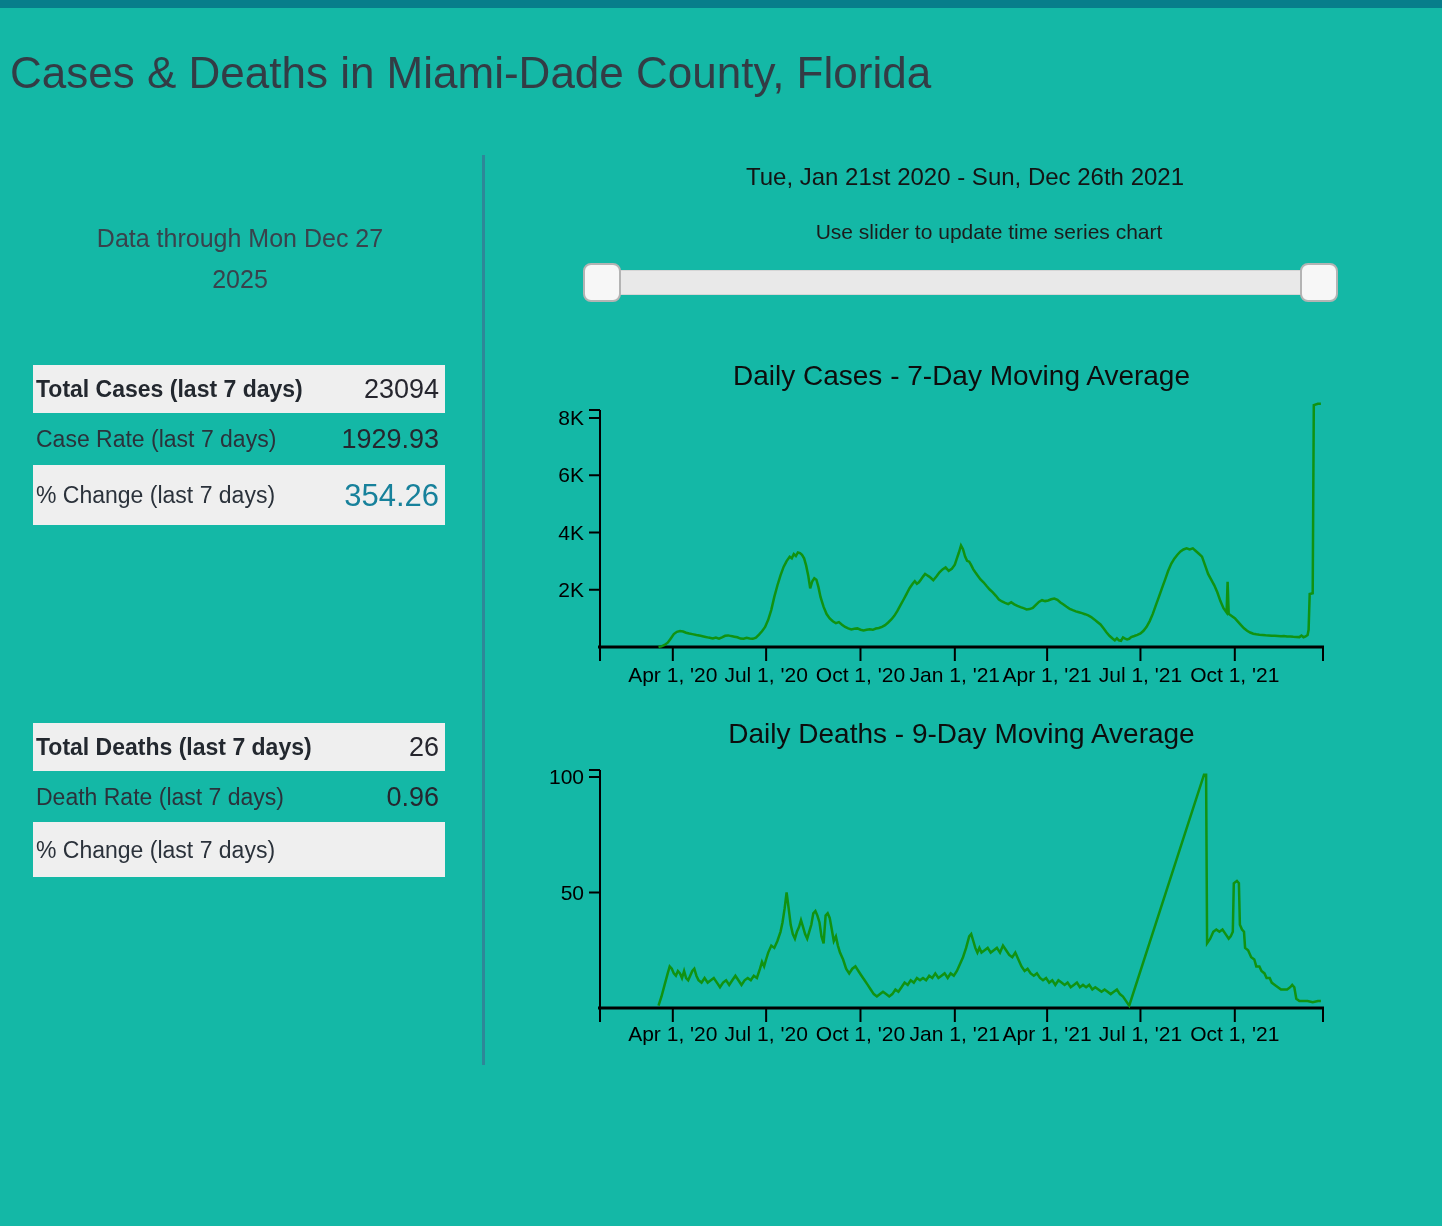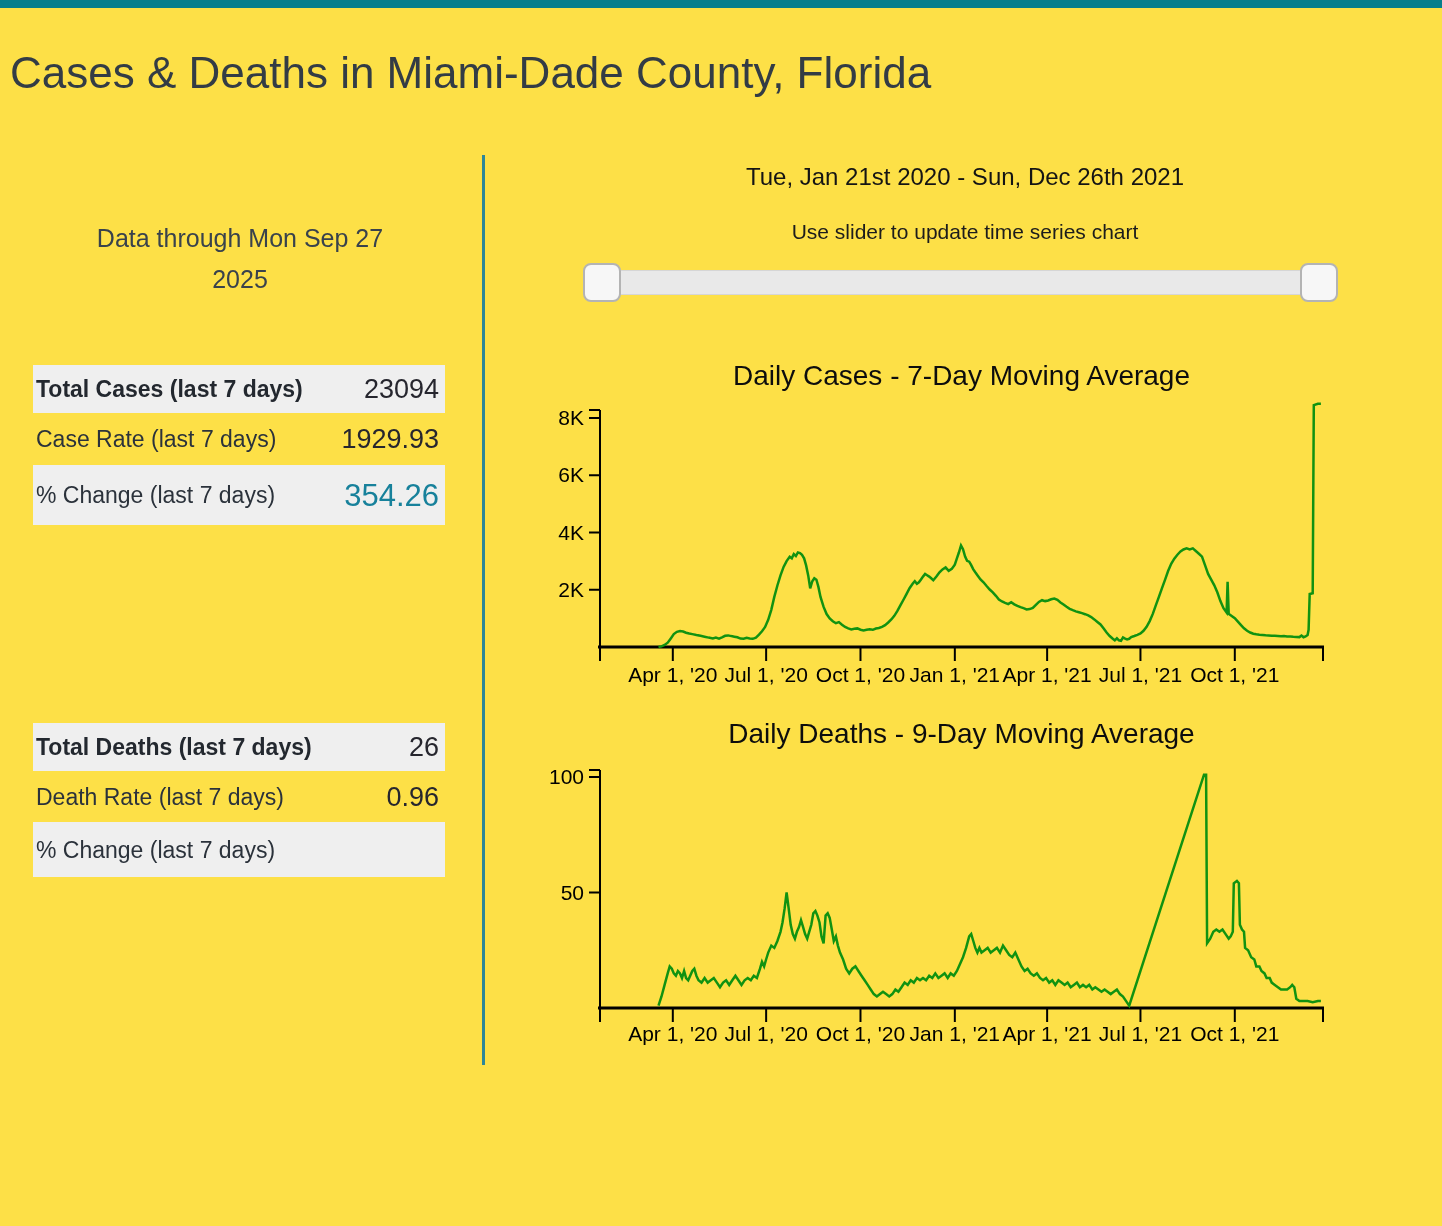--- a/index.html
+++ b/index.html
@@ -1,18 +1,18 @@
 <!DOCTYPE html>
 <html><head>
 <meta charset="utf-8">
 <style>
   * { margin:0; padding:0; box-sizing:border-box; }
   html,body { background:#ffffff; }
   body { font-family:"Liberation Sans","DejaVu Sans",sans-serif; color:#222; }
-  .canvas { position:relative; width:1442px; height:1226px; background:#fde047; overflow:hidden; }
+  .canvas { position:relative; width:1442px; height:1226px; background:#14b8a6; overflow:hidden; }
 
   .topbar { position:absolute; left:0; top:0; width:1442px; height:8px; background:#077e8b; }
 
   .page-title { position:absolute; left:10px; top:48px; width:1200px;
     font-size:44px; font-weight:400; color:#333c45; letter-spacing:0; }
 
   .v-divider { position:absolute; left:482px; top:155px; width:3px; height:910px; background:#2e8798; }
 
   
   .data-through { position:absolute; left:40px; top:218px; width:400px;
@@ -29,21 +29,21 @@
   .deaths-table { top:723px; }
   .cases-table .r1, .deaths-table .r1 { height:48px; }
   .cases-table .r2 { height:52px; }
   .cases-table .r3 { height:60px; }
   .deaths-table .r2 { height:51px; }
   .deaths-table .r3 { height:55px; }
 
   
   .range-title { position:absolute; left:560px; top:163px; width:810px; text-align:center;
     font-size:24px; font-weight:400; color:#141414; }
-  .slider-hint { position:absolute; left:560px; top:220px; width:810px; text-align:center;
+  .slider-hint { position:absolute; left:584px; top:220px; width:810px; text-align:center;
     font-size:21px; color:#1c1c1c; }
   .slider { position:absolute; left:580px; top:260px; width:765px; height:45px; }
   .slider-track { position:absolute; left:10px; top:10px; width:748px; height:25px;
     background:#e9e9e9; border:1px solid #d6d6d6; border-radius:3px; }
   .slider-handle { position:absolute; top:3px; width:38px; height:39px;
     background:#f7f7f7; border:2px solid #b4b4b4; border-radius:8px; }
   .slider-handle.start { left:3px; }
   .slider-handle.end { left:720px; }
 
   .chart-title { position:absolute; left:600px; width:723px; text-align:center;
@@ -62,21 +62,21 @@
 
 <div class="canvas">
 
   <div class="topbar"></div>
 
   <h1 class="page-title">Cases &amp; Deaths in Miami-Dade County, Florida</h1>
 
   <div class="v-divider"></div>
 
   <div class="data-through">
-    <div>Data through Mon Sep 27</div>
+    <div>Data through Mon Dec 27</div>
     <div>2025</div>
   </div>
 
   <div class="stat-table cases-table">
     <div class="row striped r1">
       <span class="lbl bold">Total Cases (last 7 days)</span>
       <span class="val">23094</span>
     </div>
     <div class="row r2">
       <span class="lbl">Case Rate (last 7 days)</span>

